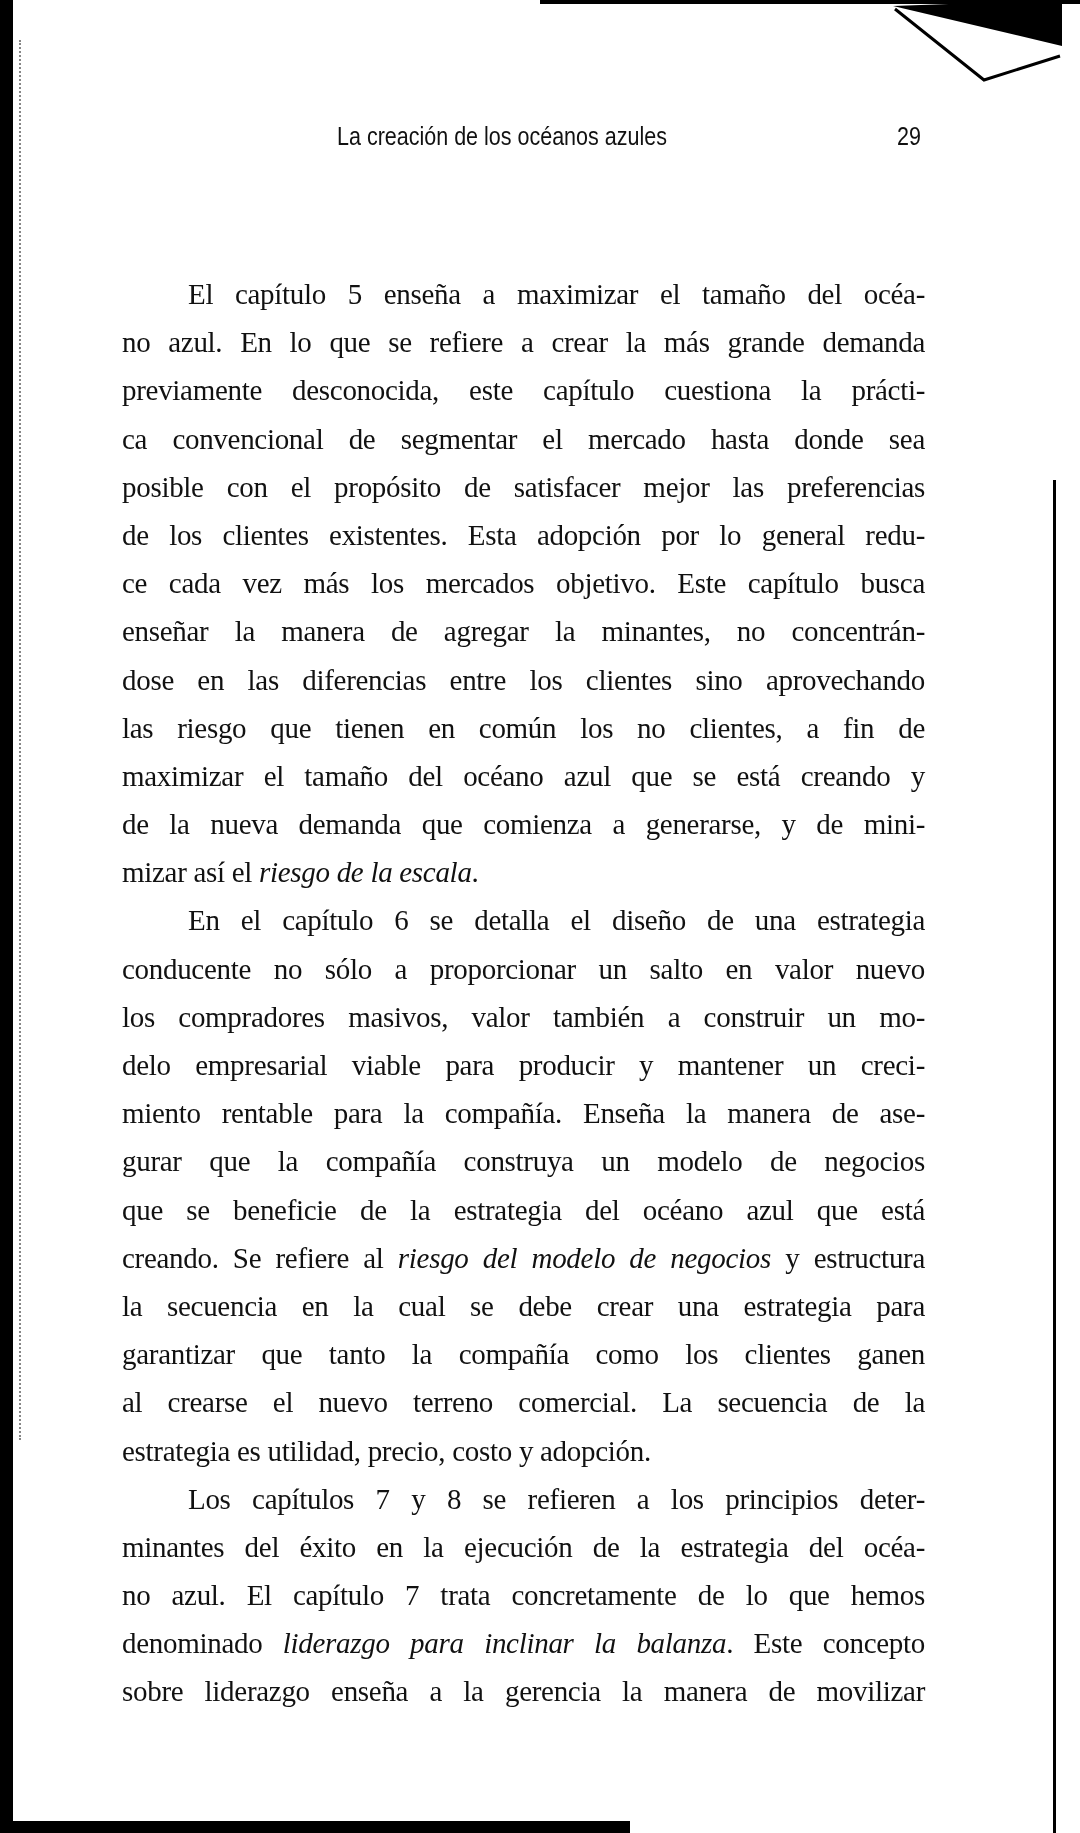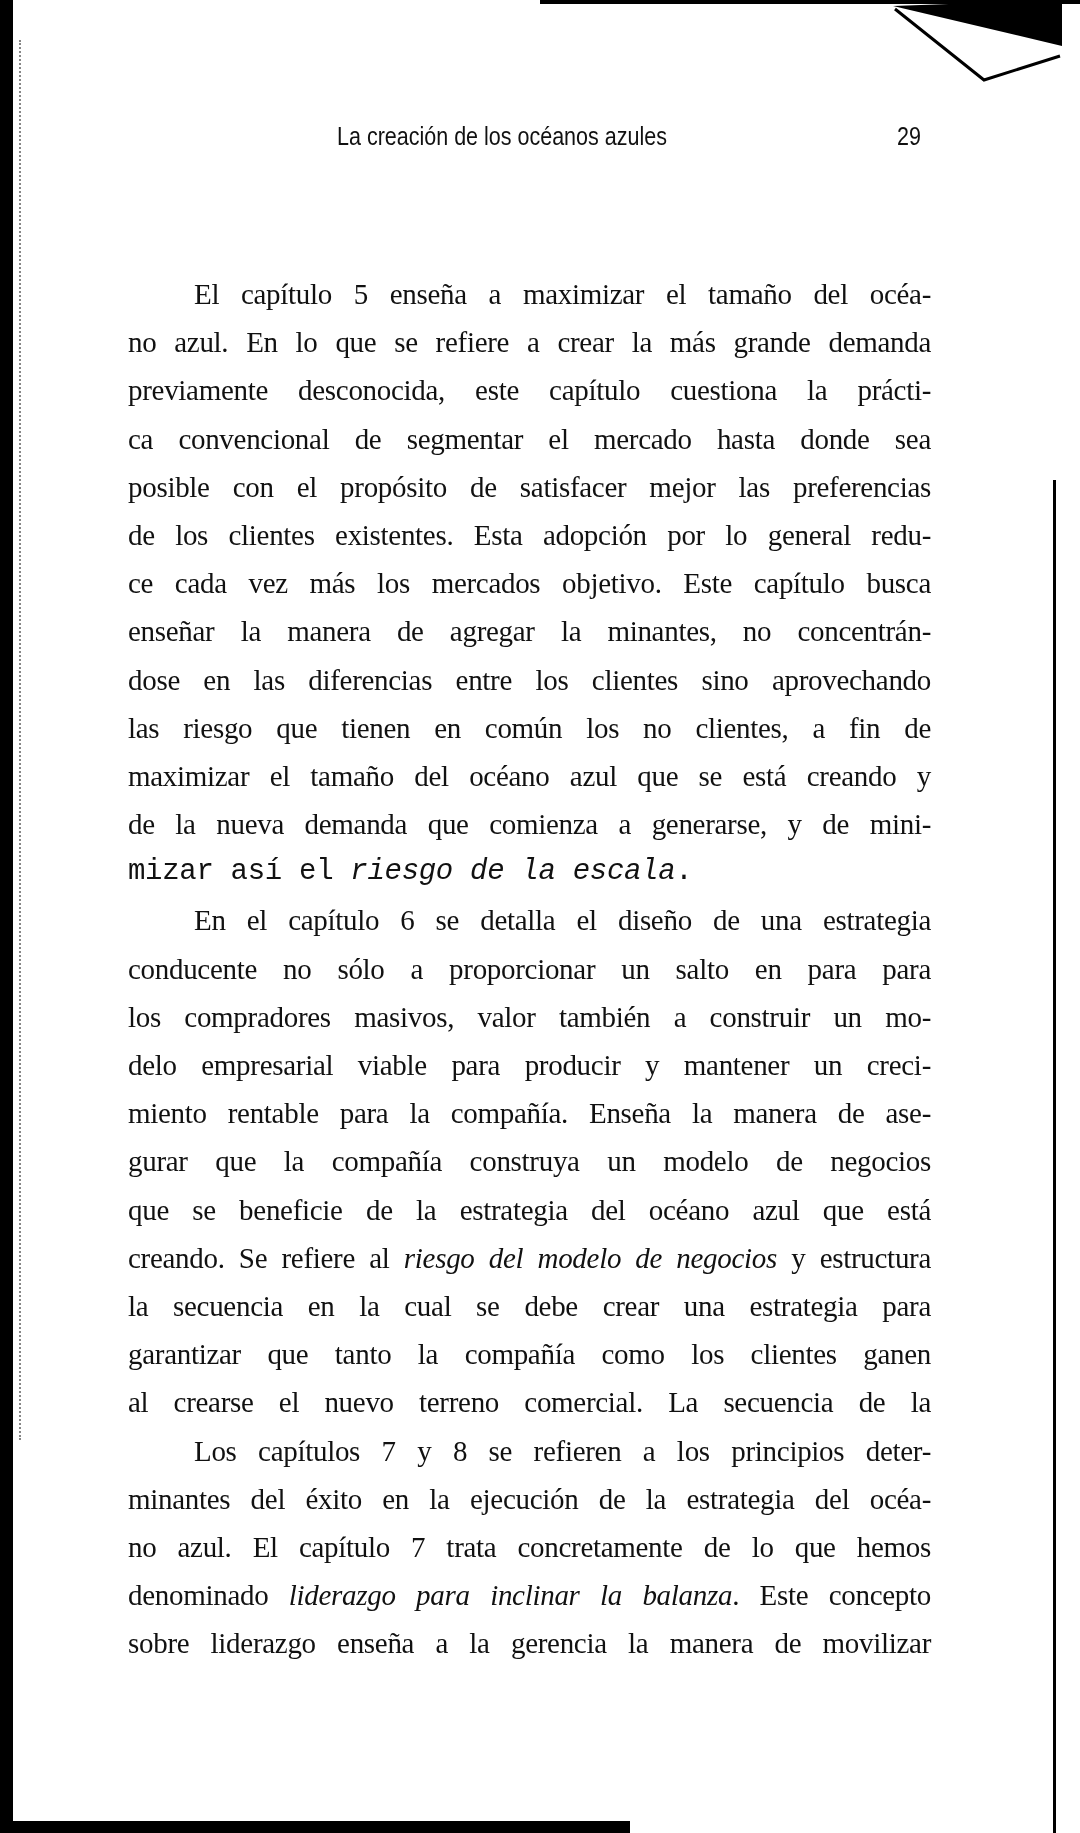--- a/index.html
+++ b/index.html
@@ -18,29 +18,29 @@
   .corner-fold { position: absolute; left: 0; top: 0; width: 1080px; height: 120px; pointer-events: none; }
 
   .running-header {
     position: absolute; top: 122px; left: 337px; width: 585px; height: 34px;
     font-family: "Liberation Sans", "DejaVu Sans", sans-serif;
     font-size: 25px; transform: scaleX(0.86); transform-origin: left top;
   }
   .header-title { position: absolute; left: 0; top: 0; white-space: nowrap; }
   .page-number { position: absolute; right: -94px; top: 0; white-space: nowrap; }
 
-  .body-text { position: absolute; left: 128px; top: 270px; width: 803px; }
+  .body-text { position: absolute; left: 122px; top: 270px; width: 803px; }
   .line {
     display: block; height: 48.2px; line-height: 48.2px;
     font-size: 29px; white-space: nowrap;
     text-align: justify; text-align-last: justify;
     letter-spacing: -0.3px;
   }
   .line.indent { padding-left: 66px; }
-  .line.last { text-align-last: left; font-family: Liberation Mono, monospace; }
+  .line.last { text-align-last: left; }
   .line em { font-style: italic; }
 </style>
 </head>
 <body>
 
 <div class="scan-left-bar"></div>
 <div class="scan-left-dots"></div>
 <div class="scan-top-bar"></div>
 <div class="scan-bottom-bar"></div>
 <div class="scan-right-line"></div>
@@ -65,30 +65,31 @@
     <span class="line">ce cada vez más los mercados objetivo. Este capítulo busca</span>
     <span class="line">enseñar la manera de agregar la minantes, no concentrán-</span>
     <span class="line">dose en las diferencias entre los clientes sino aprovechando</span>
     <span class="line">las riesgo que tienen en común los no clientes, a fin de</span>
     <span class="line">maximizar el tamaño del océano azul que se está creando y</span>
     <span class="line">de la nueva demanda que comienza a generarse, y de mini-</span>
     <span class="line last"><span>mizar así el </span><em>riesgo de la escala</em><span>.</span></span>
   </div>
   <div>
     <span class="line indent">En el capítulo 6 se detalla el diseño de una estrategia</span>
-    <span class="line">conducente no sólo a proporcionar un salto en para para</span>
+    <span class="line">conducente no sólo a proporcionar un salto en valor nuevo</span>
     <span class="line">los compradores masivos, valor también a construir un mo-</span>
     <span class="line">delo empresarial viable para producir y mantener un creci-</span>
     <span class="line">miento rentable para la compañía. Enseña la manera de ase-</span>
     <span class="line">gurar que la compañía construya un modelo de negocios</span>
     <span class="line">que se beneficie de la estrategia del océano azul que está</span>
     <span class="line"><span>creando. Se refiere al </span><em>riesgo del modelo de negocios</em><span> y estructura</span></span>
     <span class="line">la secuencia en la cual se debe crear una estrategia para</span>
     <span class="line">garantizar que tanto la compañía como los clientes ganen</span>
     <span class="line">al crearse el nuevo terreno comercial. La secuencia de la</span>
+    <span class="line last">estrategia es utilidad, precio, costo y adopción.</span>
   </div>
   <div>
     <span class="line indent">Los capítulos 7 y 8 se refieren a los principios deter-</span>
     <span class="line">minantes del éxito en la ejecución de la estrategia del océa-</span>
     <span class="line">no azul. El capítulo 7 trata concretamente de lo que hemos</span>
     <span class="line"><span>denominado </span><em>liderazgo para inclinar la balanza</em><span>. Este concepto</span></span>
     <span class="line">sobre liderazgo enseña a la gerencia la manera de movilizar</span>
   </div>
 </div>
 

